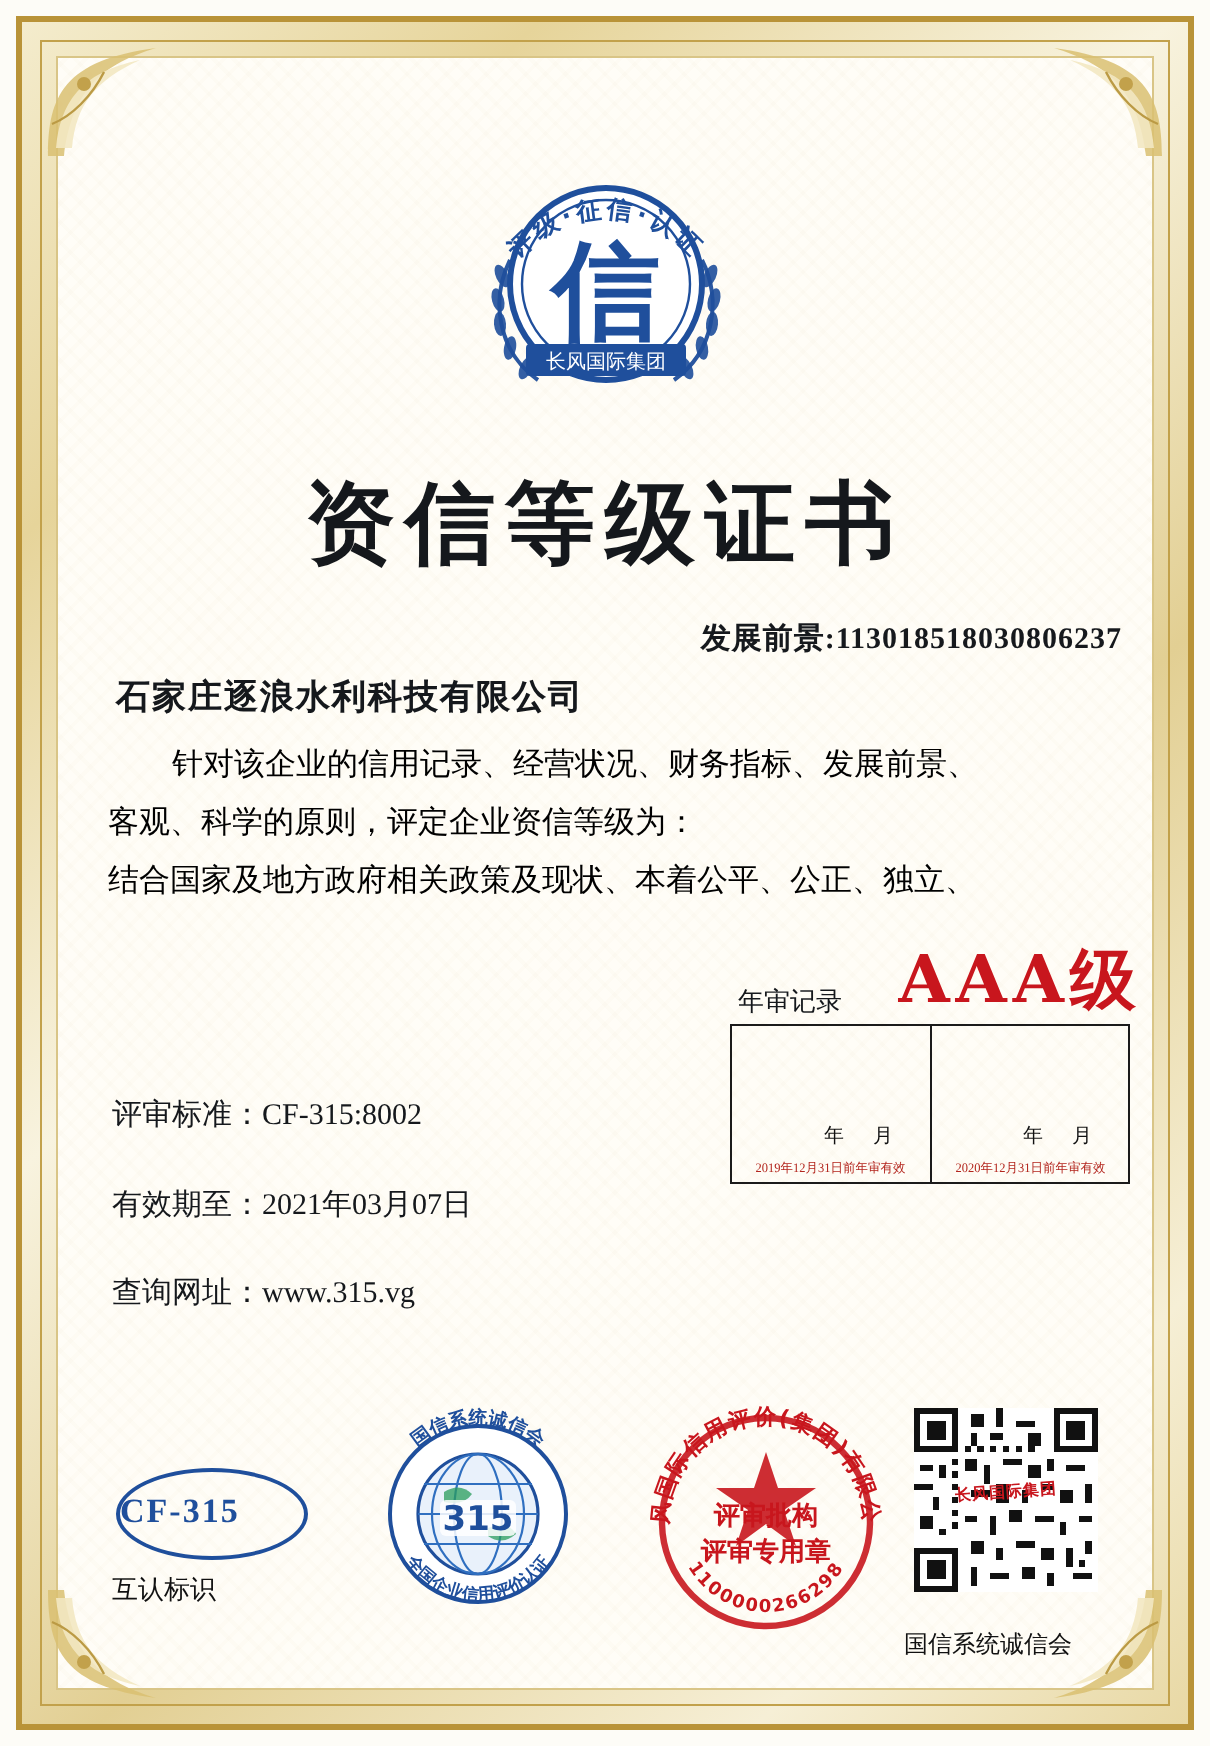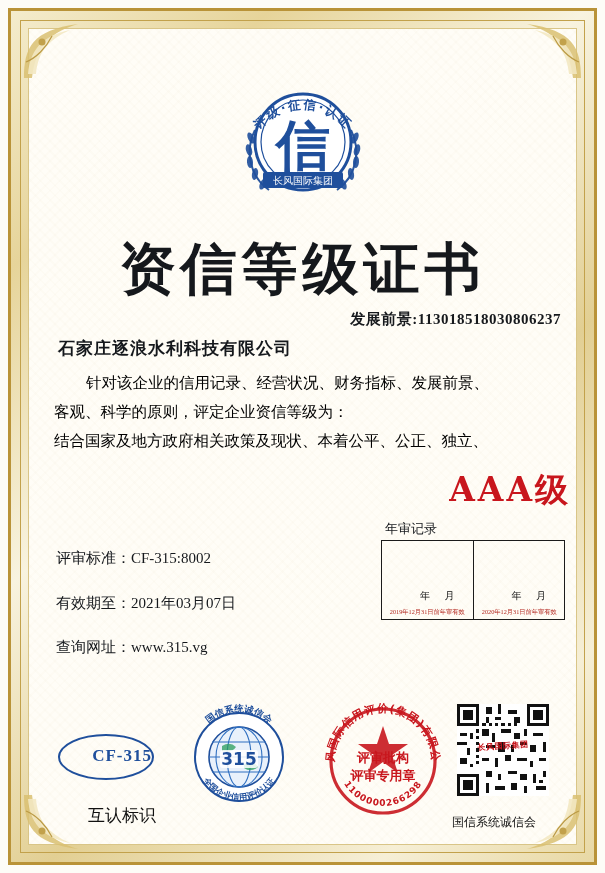--- a/index.html
+++ b/index.html
@@ -81,21 +81,21 @@
   }
   .emblem svg { display: block; }
 
   
   .cert-title {
     position: absolute;
     left: 0; right: 0; top: 198px;
     text-align: center;
     font-family: "DejaVu Serif", "Liberation Serif", serif;
     font-weight: bold;
-    font-size: 56px;
+    font-size: 45px;
     letter-spacing: 5px;
     color: #15181c;
   }
   .credit-code {
     position: absolute;
     right: 10px;
     top: 276px;
     font-size: 15px;
     font-weight: bold;
     color: #16191d;
@@ -144,22 +144,22 @@
     font-size: 15px;
     line-height: 28.5px;
     color: #15181c;
   }
   .details div { white-space: nowrap; margin-top: 16px; }
 
   
   .annual {
     position: absolute;
     right: 6px;
-    top: 486px;
-    width: 184px;
+    top: 458px;
+    width: 200px;
   }
   .annual-title {
     font-size: 13px;
     color: #15181c;
     padding-left: 4px;
     margin-bottom: 2px;
   }
   .annual-table {
     border: 1px solid #1b1b1b;
     height: 78px;
@@ -192,39 +192,39 @@
   .footer {
     position: absolute;
     left: 0; right: 0;
     top: 648px;
     height: 160px;
   }
   .cf315 {
     position: absolute;
     left: 22px;
     top: 52px;
-    text-align: right;
+    text-align: left;
     width: 100px;
   }
   .cf315-oval {
     width: 92px;
     height: 42px;
     border: 2px solid #1f4f9c;
     border-radius: 50%;
     color: #1f4f9c;
     font-weight: bold;
     font-size: 17px;
     line-height: 40px;
     letter-spacing: 1px;
     font-family: "Liberation Serif", serif;
     margin: 0 auto;
   }
   .cf315-label {
-    margin-top: 24px;
-    font-size: 17px;
+    margin-top: 6px;
+    font-size: 13px;
     color: #111;
   }
   .globe-seal {
     position: absolute;
     left: 150px;
     top: 20px;
     width: 110px;
     height: 110px;
   }
   .red-seal {

